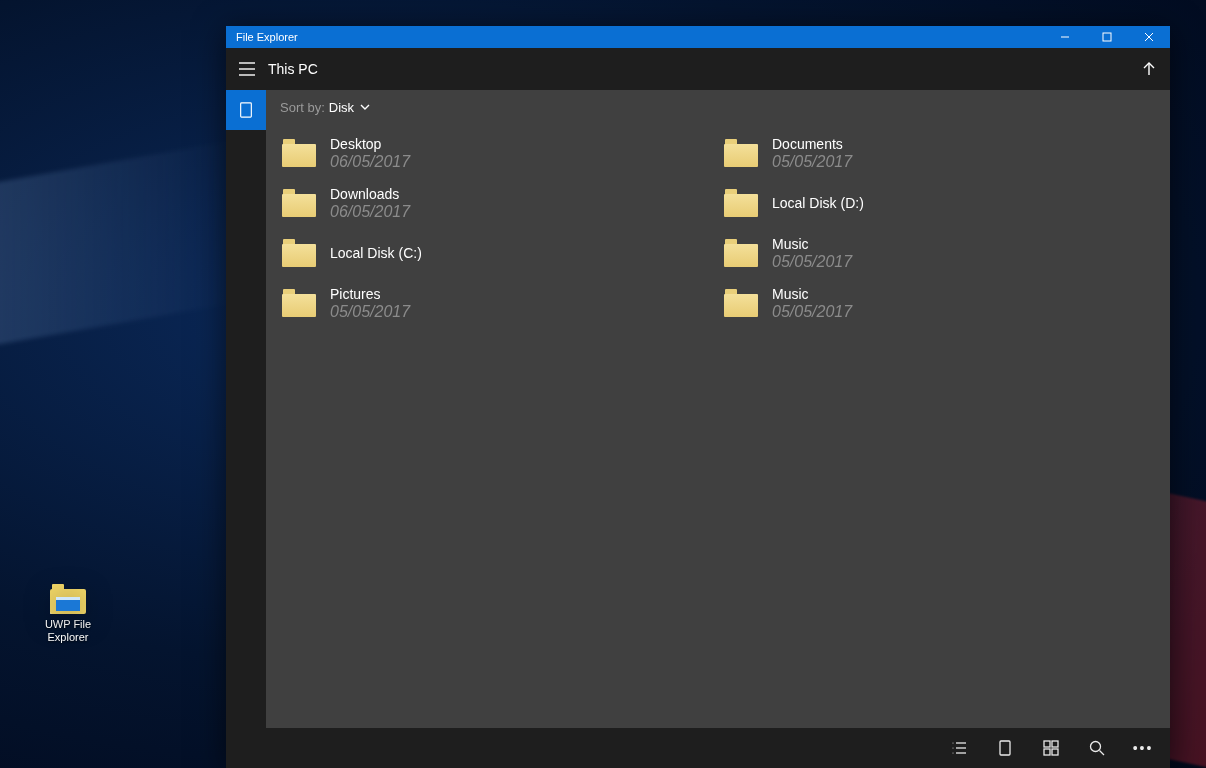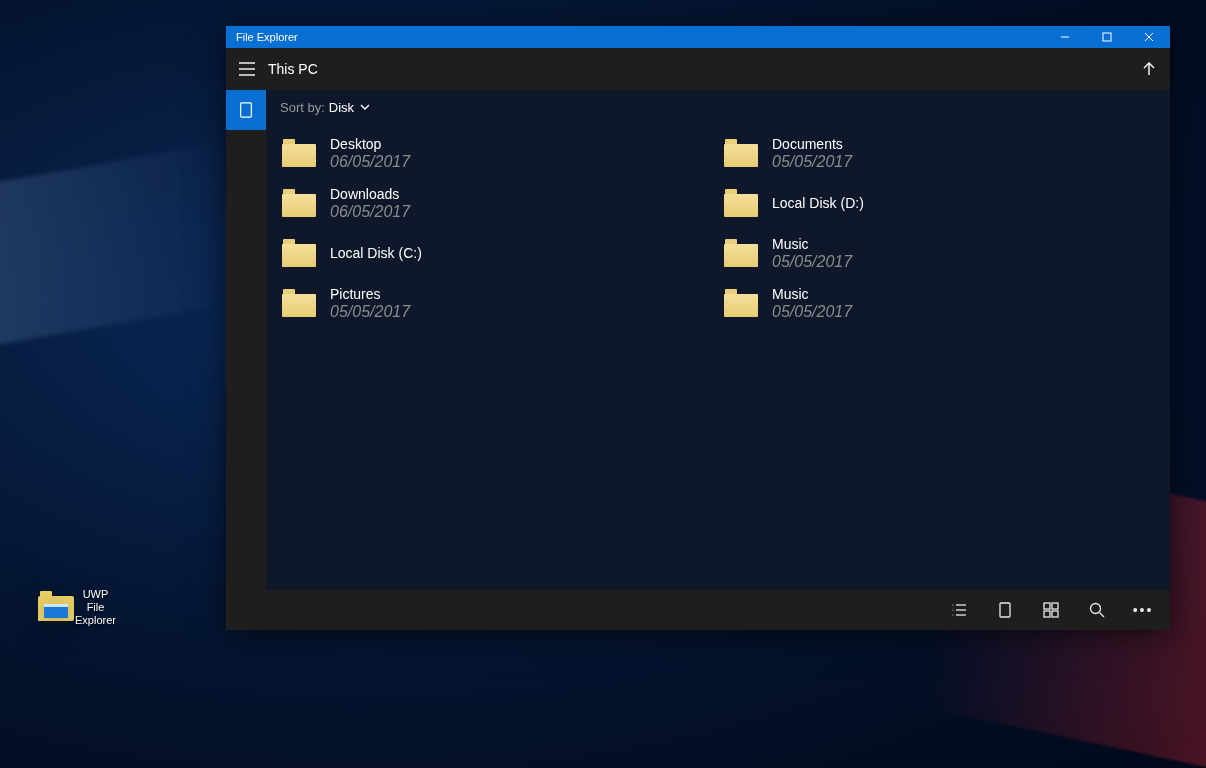--- a/index.html
+++ b/index.html
@@ -8,31 +8,31 @@
     background: radial-gradient(ellipse at 30% 40%, #0b2a5c 0%, #04142f 55%, #01081a 100%);
     position: relative;
   }
   
   .streak { position: absolute; pointer-events: none; }
   .streak1 { left: -120px; top: 160px; width: 500px; height: 160px; background: linear-gradient(100deg, rgba(160,200,255,0.25), rgba(0,0,0,0) 70%); transform: rotate(-10deg); filter: blur(2px);}
   .streak2 { right: -80px; bottom: 40px; width: 500px; height: 260px; background: linear-gradient(260deg, rgba(210,40,50,0.45), rgba(0,0,0,0) 70%); transform: rotate(12deg); filter: blur(1px);}
   .streak3 { right: 130px; bottom: 220px; width: 320px; height: 200px; background: linear-gradient(250deg, rgba(80,120,255,0.35), rgba(0,0,0,0) 70%); transform: rotate(25deg); filter: blur(2px);}
 
   
-  .desktop-icon { position: absolute; left: 38px; top: 584px; width: 80px; display: flex; flex-direction: row; align-items: center; cursor: pointer; }
+  .desktop-icon { position: absolute; left: 28px; top: 584px; width: 80px; display: flex; flex-direction: column; align-items: center; cursor: pointer; }
   .desktop-icon .icon-glyph { width: 36px; height: 30px; position: relative; }
   .desktop-icon .icon-glyph::before { content:""; position:absolute; top:0; left:2px; width:12px; height:6px; background:#f3d868; border-radius:1px 1px 0 0;}
   .desktop-icon .icon-glyph::after { content:""; position:absolute; top:5px; left:0; width:36px; height:25px; background:#f3d868; border-radius:2px;}
   .desktop-icon .icon-glyph .window { position:absolute; top:13px; left:6px; width:24px; height:14px; background:#1b78d6; border-top:3px solid #cfe7fb; z-index:2; }
   .desktop-icon .label { color:#fff; font-size:11px; line-height:13px; text-align:center; margin-top:4px; text-shadow:0 1px 2px rgba(0,0,0,.8); white-space:pre-line; }
   .desktop-icon .shortcut-badge { position:absolute; left:0; bottom:0; width:12px; height:12px; background:#fff; border-radius:1px; display:flex; align-items:center; justify-content:center; font-size:9px; color:#0a5dc2; }
 
   
   .window {
-    position: absolute; left: 226px; top: 26px; width: 944px; height: 604px;
+    position: absolute; left: 226px; top: 26px; width: 944px; height: 742px;
     background: #000; box-shadow: 0 4px 30px rgba(0,0,0,.6);
     display: flex; flex-direction: column;
   }
   .titlebar { height: 22px; background: #0a6fd3; display: flex; align-items: center; color:#fff; font-size:11px; }
   .titlebar .title { padding-left: 10px; flex: 1; }
   .titlebar .win-btn { width: 42px; height: 22px; display:flex; align-items:center; justify-content:center; cursor:pointer; }
   .titlebar .win-btn svg { width:10px; height:10px; stroke:#fff; stroke-width:1; fill:none; }
 
   .headerbar { height: 42px; background: #1e1e1e; display:flex; align-items:center; color:#fff; }
   .hamburger { width: 42px; height:42px; display:flex; align-items:center; justify-content:center; cursor:pointer;}
@@ -40,21 +40,21 @@
   .header-title { font-size:14px; font-weight:400;text-align:right; }
   .header-spacer { flex:1; }
   .up-btn { width:42px; height:42px; display:flex; align-items:center; justify-content:center; cursor:pointer;}
   .up-btn svg { width:16px; height:16px; stroke:#fff; stroke-width:1.4; fill:none;}
 
   .body { flex:1; display:flex; min-height:0; }
   .sidebar { width: 40px; background:#1e1e1e; display:flex; flex-direction:column; align-items:center; }
   .sidebar .sq-btn { width:40px; height:40px; display:flex; align-items:center; justify-content:center; background:#0a6fd3; cursor:pointer;}
   .sidebar .sq-btn svg { width:14px; height:16px; stroke:#fff; stroke-width:1.3; fill:none;}
 
-  .content { flex:1; background:#0f172a; display:flex; flex-direction:column; min-height:0; }
+  .content { flex:1; background:#404040; display:flex; flex-direction:column; min-height:0; }
   .sortbar { height:34px; display:flex; align-items:center; padding-left:14px; font-size:13px; color:#9a9a9a; cursor:pointer; }
   .sortbar .value { color:#fff; margin:0 6px 0 4px; }
   .sortbar svg { width:10px; height:10px; stroke:#fff; stroke-width:1.4; fill:none;}
 
   .grid { flex:1; padding:4px 12px 8px 12px; display:grid; grid-template-columns: repeat(2, 1fr); grid-auto-rows: 50px; column-gap:4px; row-gap:0px; align-content:start; overflow:auto;}
   .item { display:flex; align-items:center; height:50px; cursor:pointer; padding:2px 4px; }
   .folder-glyph { width:34px; height:28px; position:relative; margin-right:14px; flex:none;}
   .folder-glyph::before { content:""; position:absolute; top:0; left:1px; width:12px; height:6px; background:#e9cf7a; border-radius:1px 1px 0 0;}
   .folder-glyph::after { content:""; position:absolute; top:5px; left:0; width:34px; height:23px; background:linear-gradient(#f4e09a,#e8cc74); border-radius:1px;}
   .item .meta { display:flex; flex-direction:column; line-height:17px;}

